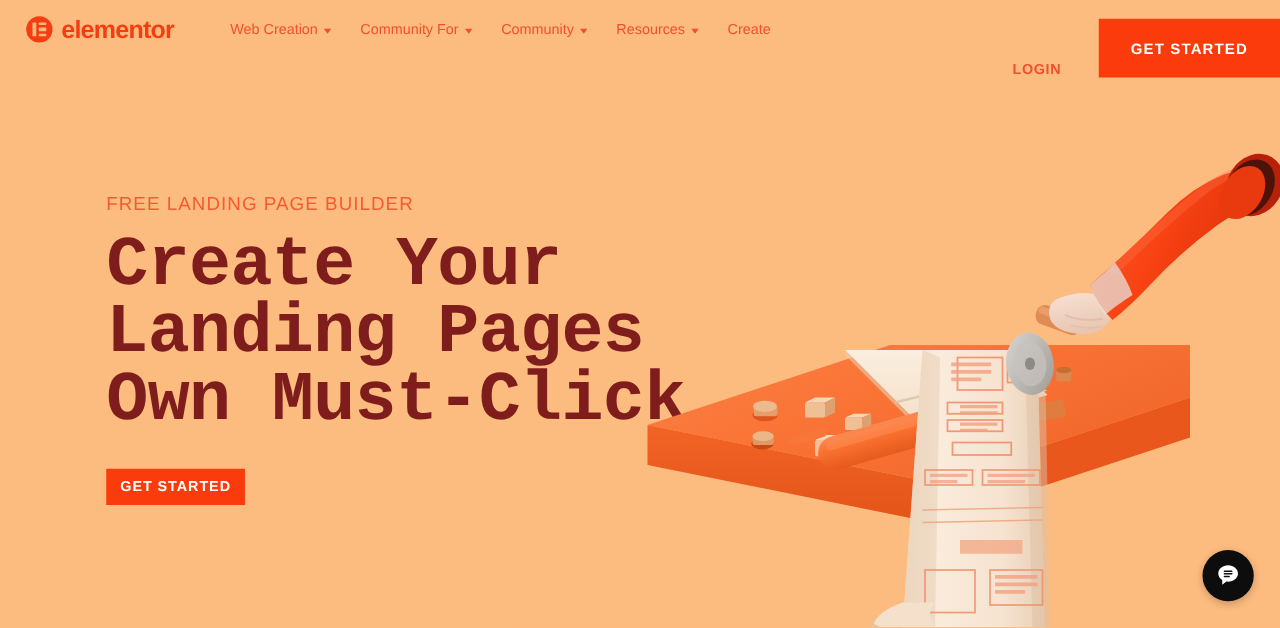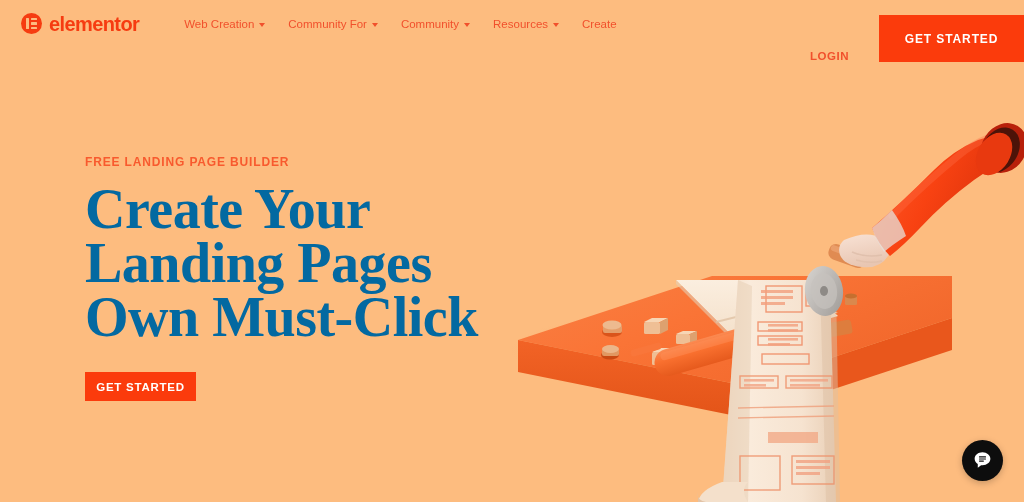--- a/index.html
+++ b/index.html
@@ -67,26 +67,26 @@
   .nav-cta {
     width:145px; height:47px; background:#FB3B0C;
     display:flex; align-items:center; justify-content:center;
     color:#ffffff; font-size:12px; font-weight:700; letter-spacing:0.9px;
     border:none; cursor:pointer; font-family:"Liberation Sans", sans-serif;
   }
 
   
   .hero-text { position:absolute; left:85px; top:155px; width:470px; }
   .eyebrow {
-    font-size:12px; font-weight:700; color:#F85A2E;
+    font-size:15px; font-weight:400; color:#F85A2E;
     letter-spacing:0.85px; margin-bottom:14px;
   }
   .headline {
-    font-family:Liberation Serif, serif;
-    font-size:56px; font-weight:700; color:#0369a1;
+    font-family:Liberation Mono, monospace;
+    font-size:56px; font-weight:700; color:#7f1d1d;
     line-height:0.96; letter-spacing:-0.5px;
   }
   .headline .l { display:block; }
   .hero-cta {
     margin-top:28px; width:111px; height:29px;
     background:#FB3B0C; color:#ffffff;
     font-size:11.5px; font-weight:700; letter-spacing:0.75px;
     display:flex; align-items:center; justify-content:center;
     border:none; cursor:pointer; font-family:"Liberation Sans", sans-serif;
   }

